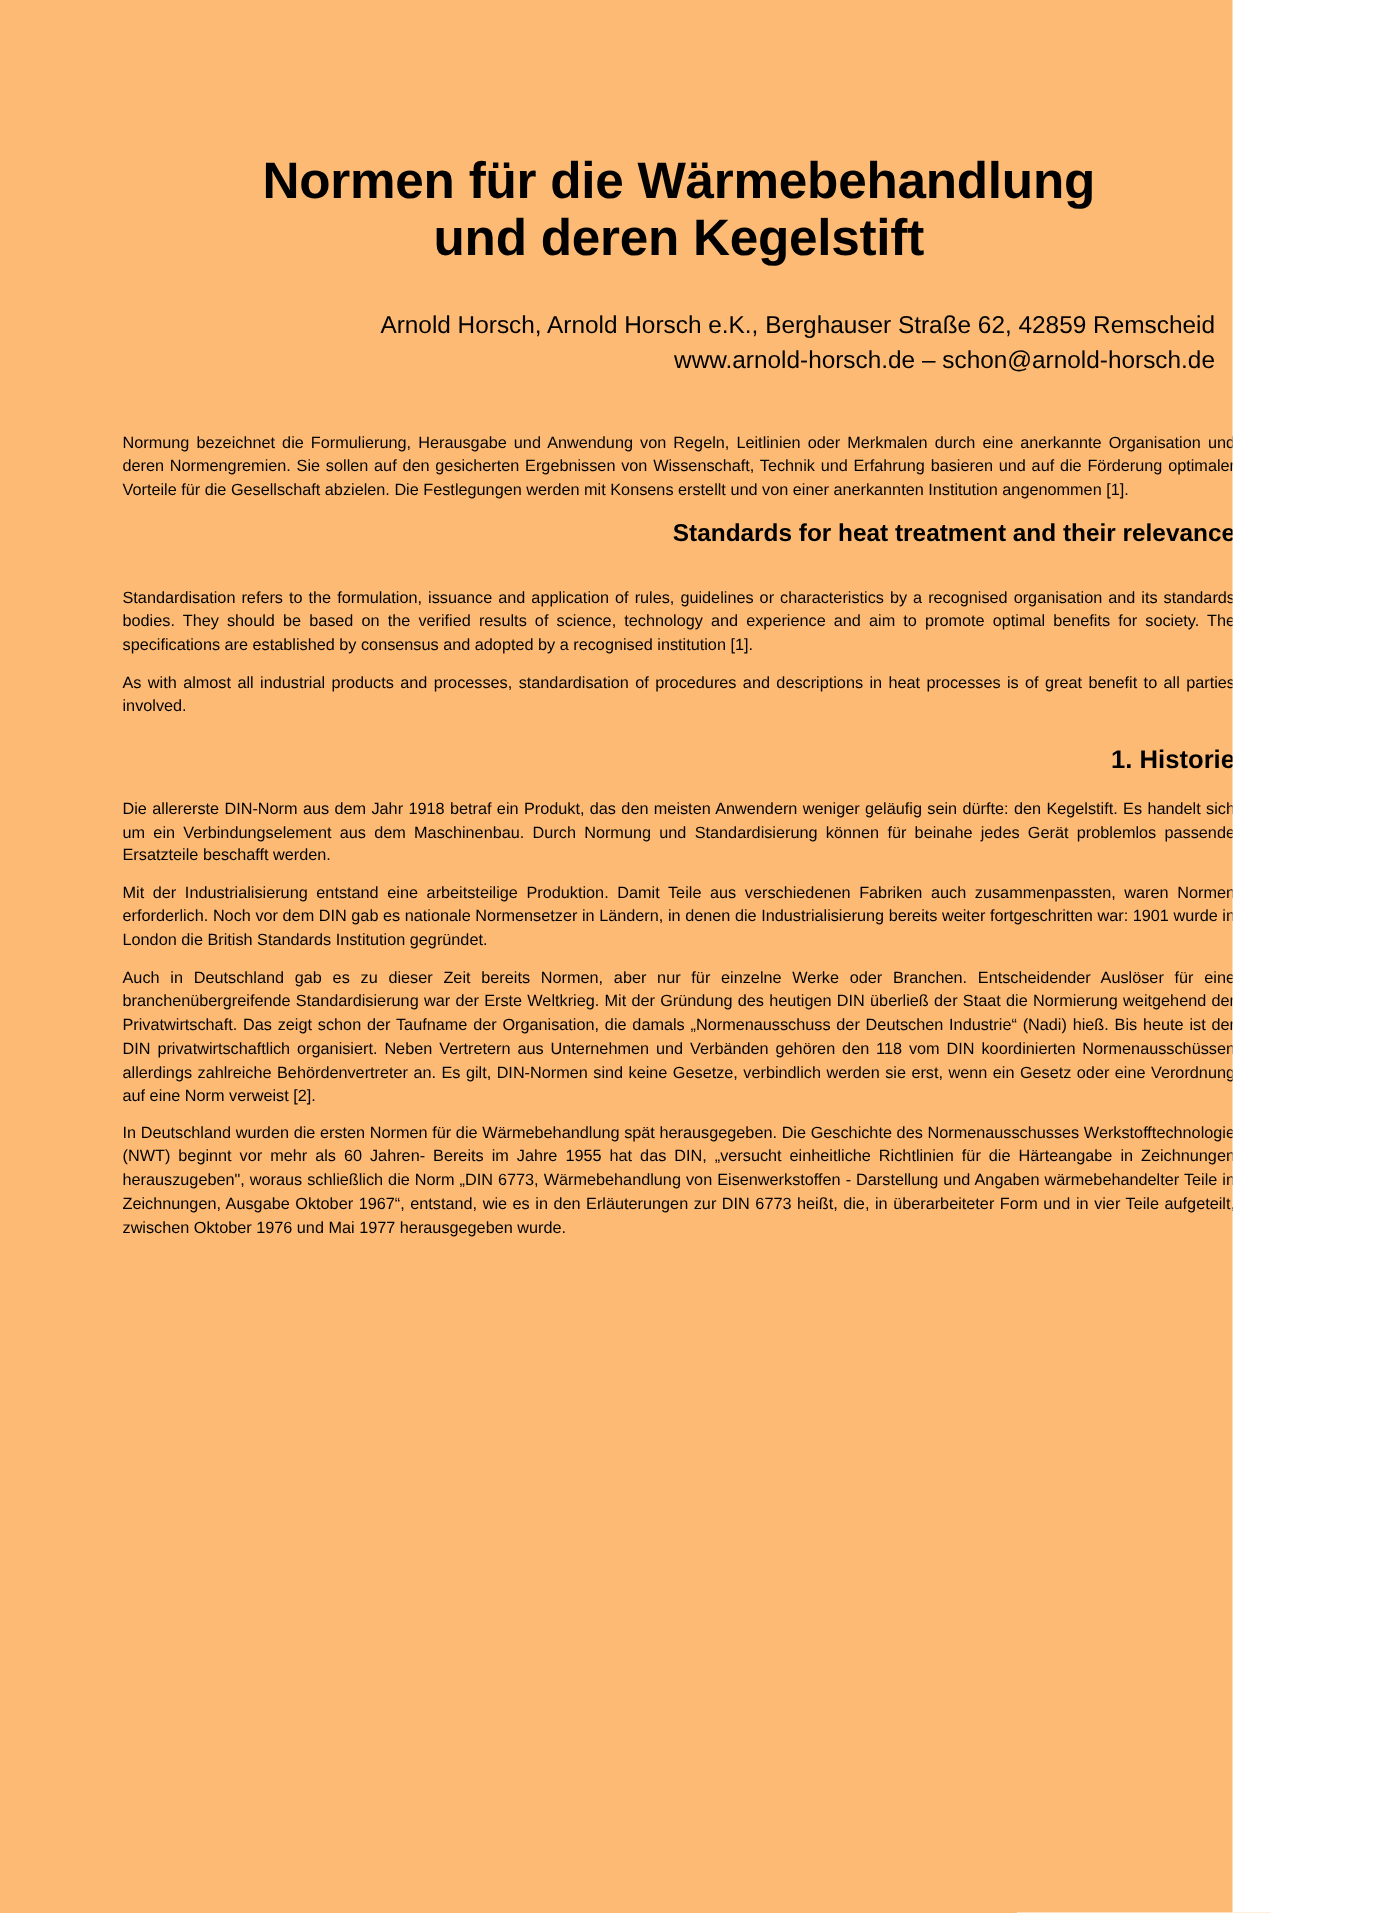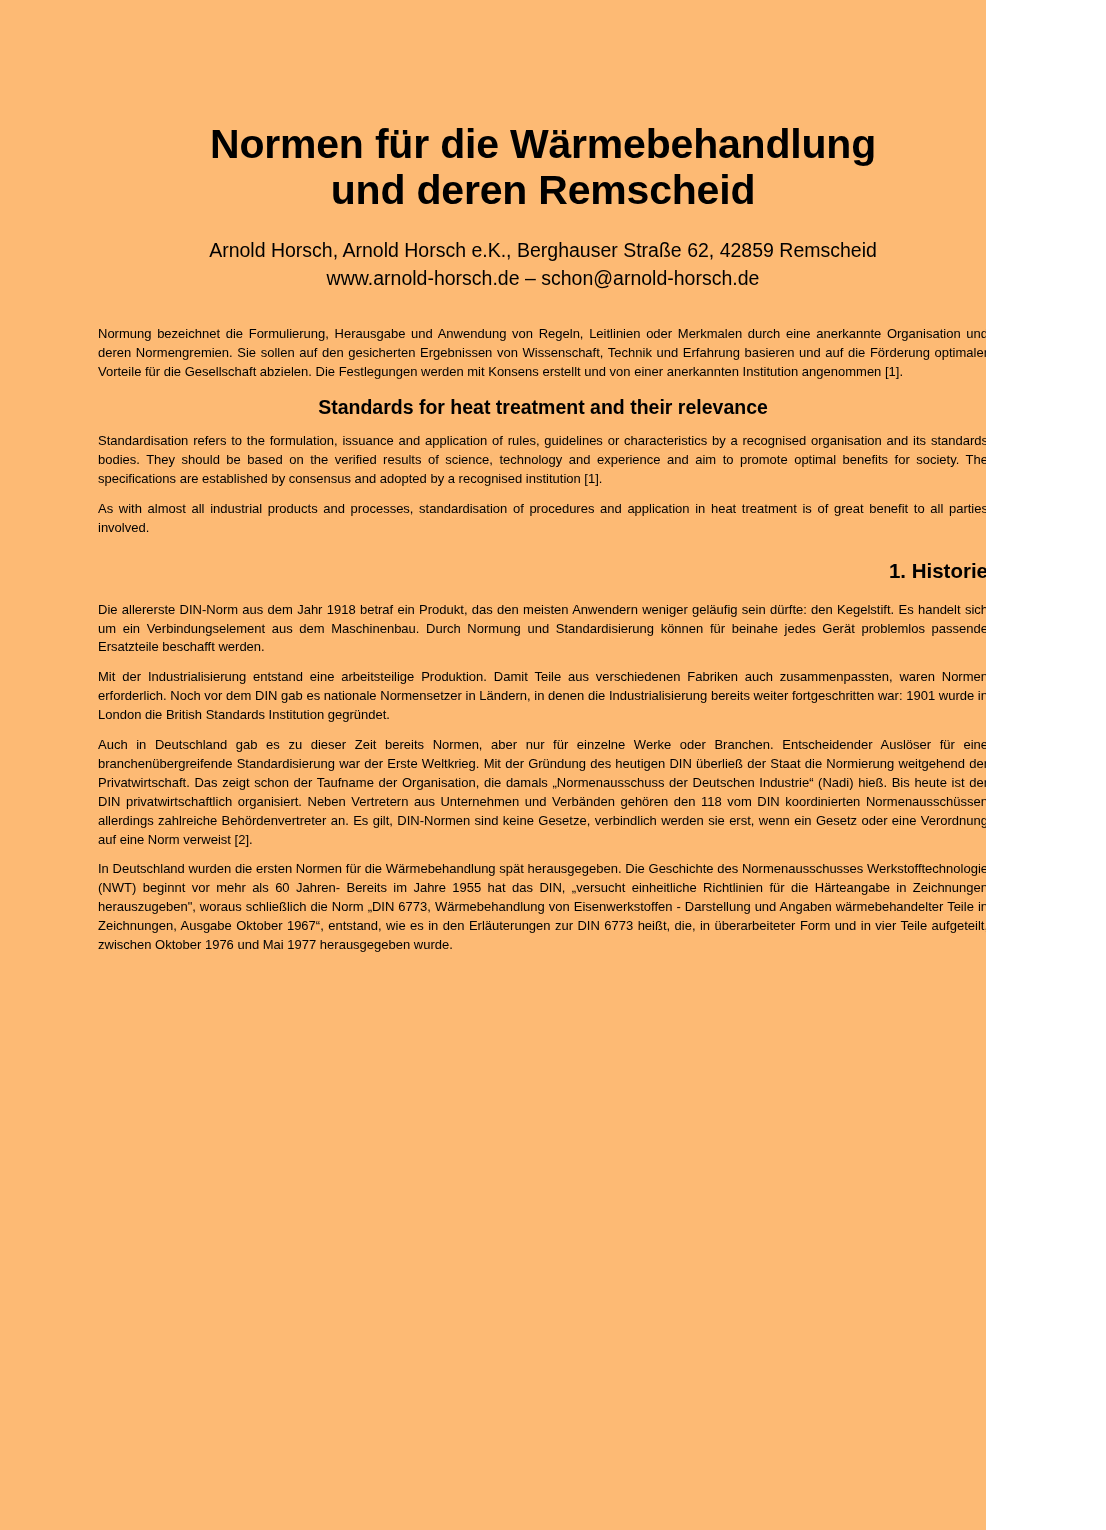--- a/index.html
+++ b/index.html
@@ -34,22 +34,22 @@
     margin: 0;
     padding-top: 122px;
     letter-spacing: -0.2px;
   }
   .doc-title .line {
     display: block;
   }
   .byline {
     font-size: 19.5px;
     line-height: 1.42;
-    text-align: center;
-    margin: 6px;
+    text-align: right;
+    margin: 16px;
     padding-top: 17px;
   }
   .byline .line {
     display: block;
   }
   .body-block {
     padding-top: 27px;
   }
   p.para {
     font-size: 13px;
@@ -59,54 +59,54 @@
     margin: 0 0 11px 0;
     hyphens: none;
   }
   p.para:last-child {
     margin-bottom: 0;
   }
   h2.subhead {
     font-size: 19.5px;
     font-weight: bold;
     line-height: 1.455;
-    text-align: center;
-    margin: 0 0 11px 0;
+    text-align: right;
+    margin: 0 0 28px 0;
   }
   h2.section-head {
     font-size: 20.5px;
     font-weight: bold;
     line-height: 1.455;
     text-align: right;
     margin: 18px 0 15px 0;
   }
 </style>
 </head>
 <body>
 
 <div class="page">
   <div class="content">
 
     <h1 class="doc-title">
       <span class="line">Normen für die Wärmebehandlung</span>
-      <span class="line">und deren Remscheid</span>
+      <span class="line">und deren Kegelstift</span>
     </h1>
 
     <div class="byline">
       <span class="line">Arnold Horsch, Arnold Horsch e.K., Berghauser Straße 62, 42859 Remscheid</span>
       <span class="line">www.arnold-horsch.de – schon@arnold-horsch.de</span>
     </div>
 
     <div class="body-block">
 
       <p class="para">Normung bezeichnet die Formulierung, Herausgabe und Anwendung von Regeln, Leitlinien oder Merkmalen durch eine anerkannte Organisation und deren Normengremien. Sie sollen auf den gesicherten Ergebnissen von Wissenschaft, Technik und Erfahrung basieren und auf die Förderung optimaler Vorteile für die Gesellschaft abzielen. Die Festlegungen werden mit Konsens erstellt und von einer anerkannten Institution angenommen [1].</p>
 
       <h2 class="subhead">Standards for heat treatment and their relevance</h2>
       <p class="para">Standardisation refers to the formulation, issuance and application of rules, guidelines or characteristics by a recognised organisation and its standards bodies. They should be based on the verified results of science, technology and experience and aim to promote optimal benefits for society. The specifications are established by consensus and adopted by a recognised institution [1].</p>
-      <p class="para">As with almost all industrial products and processes, standardisation of procedures and application in heat treatment is of great benefit to all parties involved.</p>
+      <p class="para">As with almost all industrial products and processes, standardisation of procedures and descriptions in heat processes is of great benefit to all parties involved.</p>
 
       <h2 class="section-head">1. Historie</h2>
       <p class="para">Die allererste DIN-Norm aus dem Jahr 1918 betraf ein Produkt, das den meisten Anwendern weniger geläufig sein dürfte: den Kegelstift. Es handelt sich um ein Verbindungselement aus dem Maschinenbau. Durch Normung und Standardisierung können für beinahe jedes Gerät problemlos passende Ersatzteile beschafft werden.</p>
       <p class="para">Mit der Industrialisierung entstand eine arbeitsteilige Produktion. Damit Teile aus verschiedenen Fabriken auch zusammenpassten, waren Normen erforderlich. Noch vor dem DIN gab es nationale Normensetzer in Ländern, in denen die Industrialisierung bereits weiter fortgeschritten war: 1901 wurde in London die British Standards Institution gegründet.</p>
       <p class="para">Auch in Deutschland gab es zu dieser Zeit bereits Normen, aber nur für einzelne Werke oder Branchen. Entscheidender Auslöser für eine branchenübergreifende Standardisierung war der Erste Weltkrieg. Mit der Gründung des heutigen DIN überließ der Staat die Normierung weitgehend der Privatwirtschaft. Das zeigt schon der Taufname der Organisation, die damals „Normenausschuss der Deutschen Industrie“ (Nadi) hieß. Bis heute ist der DIN privatwirtschaftlich organisiert. Neben Vertretern aus Unternehmen und Verbänden gehören den 118 vom DIN koordinierten Normenausschüssen allerdings zahlreiche Behördenvertreter an. Es gilt, DIN-Normen sind keine Gesetze, verbindlich werden sie erst, wenn ein Gesetz oder eine Verordnung auf eine Norm verweist [2].</p>
       <p class="para">In Deutschland wurden die ersten Normen für die Wärmebehandlung spät herausgegeben. Die Geschichte des Normenausschusses Werkstofftechnologie (NWT) beginnt vor mehr als 60 Jahren- Bereits im Jahre 1955 hat das DIN, „versucht einheitliche Richtlinien für die Härteangabe in Zeichnungen herauszugeben", woraus schließlich die Norm „DIN 6773, Wärmebehandlung von Eisenwerkstoffen - Darstellung und Angaben wärmebehandelter Teile in Zeichnungen, Ausgabe Oktober 1967“, entstand, wie es in den Erläuterungen zur DIN 6773 heißt, die, in überarbeiteter Form und in vier Teile aufgeteilt, zwischen Oktober 1976 und Mai 1977 herausgegeben wurde.</p>
 
     </div>
   </div>
 </div>

